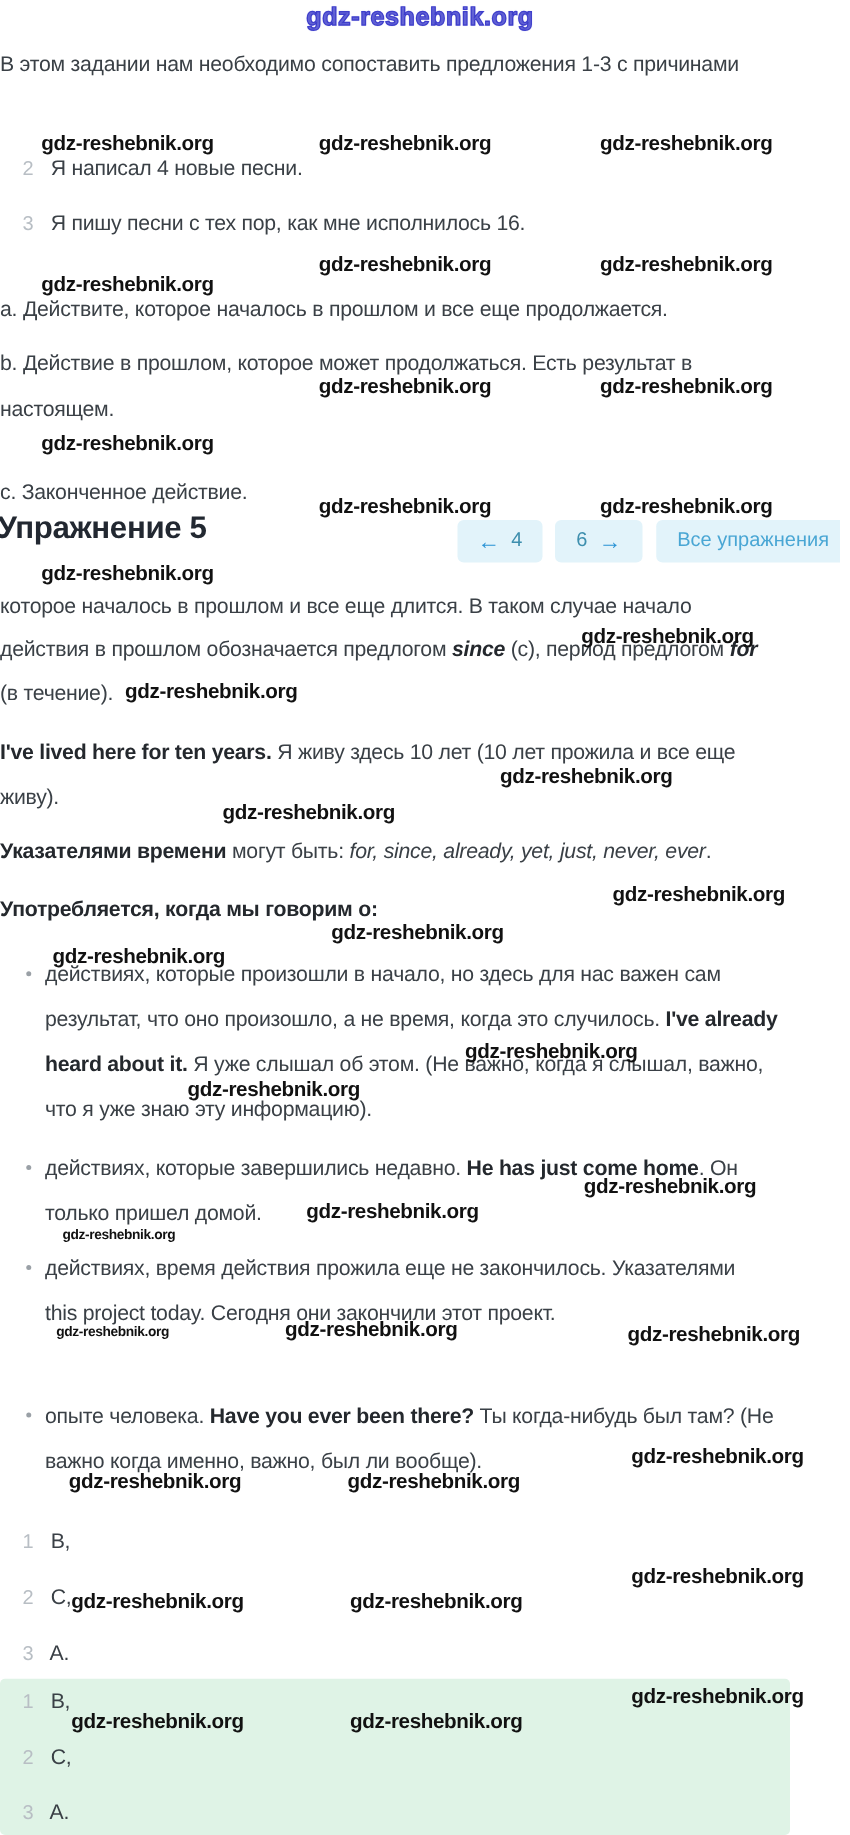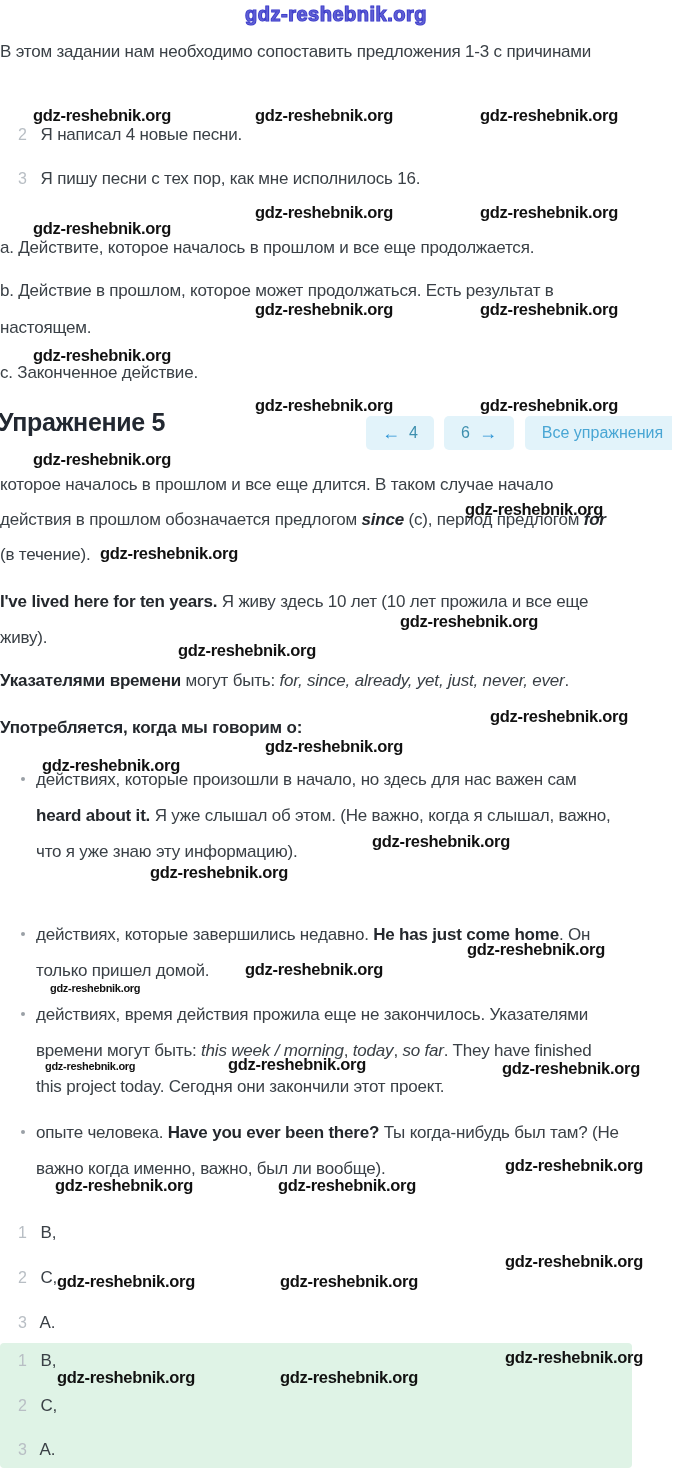--- a/index.html
+++ b/index.html
@@ -46,21 +46,21 @@
   <div class="wm-top">gdz-reshebnik.org</div>
 
   <div class="txt" style="left:0;top:34px">В этом задании нам необходимо сопоставить предложения 1-3 с причинами</div>
 
   <div class="txt" style="left:18px;top:117px"><span class="num">2</span> <span class="li-text">Я написал 4 новые песни.</span></div>
   <div class="txt" style="left:18px;top:161px"><span class="num">3</span> <span class="li-text">Я пишу песни с тех пор, как мне исполнилось 16.</span></div>
 
   <div class="txt" style="left:0;top:230px">a. Действите, которое началось в прошлом и все еще продолжается.</div>
   <div class="txt" style="left:0;top:273px">b. Действие в прошлом, которое может продолжаться. Есть результат в</div>
   <div class="txt" style="left:0;top:310px">настоящем.</div>
-  <div class="txt" style="left:0;top:355px">c. Законченное действие.</div>
+  <div class="txt" style="left:0;top:376px">c. Законченное действие.</div>
 
   <div class="heading" style="left:-2px;top:408px">Упражнение 5</div>
 
   <button class="navbtn" style="left:366px;width:68px">
     <span class="arrow">←</span>
     <span class="navnum">4</span>
   </button>
   <button class="navbtn" style="left:444px;width:70px">
     <span class="navnum">6</span>
     <span class="arrow">→</span>
@@ -76,34 +76,34 @@
   <div class="txt" style="left:0;top:584px"><b>I've lived here for ten years.</b> Я живу здесь 10 лет (10 лет прожила и все еще</div>
   <div class="txt" style="left:0;top:620px">живу).</div>
 
   <div class="txt" style="left:0;top:663px"><b>Указателями времени</b> могут быть: <i>for, since, already, yet, just, never, ever</i>.</div>
 
   <div class="txt" style="left:0;top:710px"><b>Употребляется, когда мы говорим о:</b></div>
 
   <div class="txt" style="left:36px;top:762px">
     <span class="dot"></span>
     <div>действиях, которые произошли в начало, но здесь для нас важен сам</div>
+    <div>результат, что оно произошло, а не время, когда это случилось. <b>I've already</b></div>
     <div><b>heard about it.</b> Я уже слышал об этом. (Не важно, когда я слышал, важно,</div>
     <div>что я уже знаю эту информацию).</div>
   </div>
 
   <div class="txt" style="left:36px;top:917px">
     <span class="dot"></span>
     <div>действиях, которые завершились недавно. <b>He has just come home</b>. Он</div>
     <div>только пришел домой.</div>
   </div>
 
   <div class="txt" style="left:36px;top:997px">
     <span class="dot"></span>
     <div>действиях, время действия прожила еще не закончилось. Указателями</div>
-    <div>времени могут быть: <i>this week / morning</i>, <i>today</i>, <i>so far</i>. They have finished</div>
     <div>this project today. Сегодня они закончили этот проект.</div>
   </div>
 
   <div class="txt" style="left:36px;top:1115px">
     <span class="dot"></span>
     <div>опыте человека. <b>Have you ever been there?</b> Ты когда-нибудь был там? (Не</div>
     <div>важно когда именно, важно, был ли вообще).</div>
   </div>
 
   <div class="txt ansrow" style="left:18px;top:1215px"><span class="num">1</span> <span>B,</span></div>

